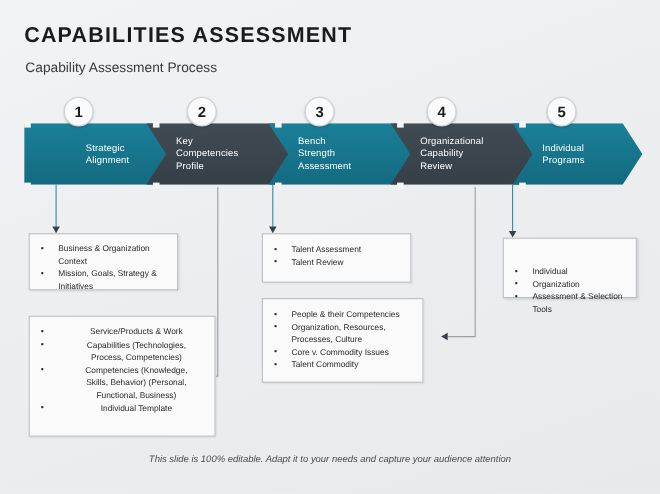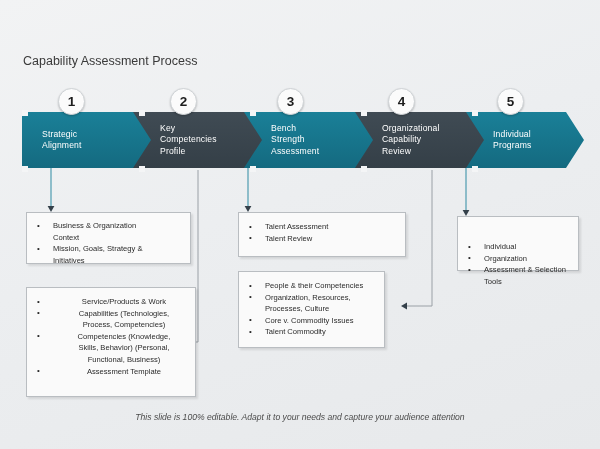--- a/index.html
+++ b/index.html
@@ -128,20 +128,21 @@
     font-style: italic;
     color: #4b4b4b;
   }
   svg { display: block; }
 </style>
 </head>
 <body>
 
 <div id="slide">
 
+  <div id="title">CAPABILITIES ASSESSMENT</div>
   <div id="subtitle">Capability Assessment Process</div>
 
   <svg id="connectors" width="600" height="449" style="position:absolute;left:0;top:0;">
 
     <line x1="51" y1="168" x2="51" y2="206" stroke="#2e8ba3" stroke-width="1"></line>
     <polygon points="47.6,206 54.4,206 51,212" fill="#34404a"></polygon>
 
     <line x1="248" y1="168" x2="248" y2="206" stroke="#2e8ba3" stroke-width="1"></line>
     <polygon points="244.6,206 251.4,206 248,212" fill="#34404a"></polygon>
 
@@ -150,21 +151,21 @@
 
     <polyline points="198,170 198,342 163,342" fill="none" stroke="#9aa0a6" stroke-width="1"></polyline>
     <polygon points="163,338.6 163,345.4 157,342" fill="#34404a"></polygon>
 
     <polyline points="432,170 432,306 407,306" fill="none" stroke="#9aa0a6" stroke-width="1"></polyline>
     <polygon points="407,302.6 407,309.4 401,306" fill="#34404a"></polygon>
   </svg>
 
   <div id="process">
 
-    <div class="chev" style="left:22px; width:136px;">
+    <div class="chev" style="left:22px; width:136px;padding-left:36px;">
       <svg width="136" height="56" style="position:absolute;left:0;top:0;">
         <defs>
           <linearGradient id="g1" x1="0" y1="0" x2="0" y2="1">
             <stop offset="0%" stop-color="#1a8098"></stop>
             <stop offset="100%" stop-color="#146a80"></stop>
           </linearGradient>
         </defs>
         <polygon points="0,0 118,0 136,28 118,56 0,56" fill="url(#g1)"></polygon>
       </svg>
       <div class="chev-label" style="margin-left:20px;">Strategic
@@ -222,42 +223,42 @@
 Programs</div>
     </div>
 
     <div class="circle" style="left:58px;">1</div>
     <div class="circle" style="left:170px;">2</div>
     <div class="circle" style="left:277px;">3</div>
     <div class="circle" style="left:388px;">4</div>
     <div class="circle" style="left:497px;">5</div>
   </div>
 
-  <div class="box" style="left:26px; top:212px; width:165px; height:52px;">
+  <div class="box" style="left:26px; top:212px; width:136px; height:52px;">
     <ul style="padding-top:7px;">
       <li>Business &amp; Organization
 Context</li>
       <li>Mission, Goals, Strategy &amp;
 Initiatives</li>
     </ul>
   </div>
 
   <div class="box" style="left:26px; top:287px; width:170px; height:110px;text-align:center;">
     <ul style="padding-top:8px;">
       <li>Service/Products  &amp; Work</li>
       <li>Capabilities (Technologies,
 Process, Competencies)</li>
       <li>Competencies (Knowledge,
 Skills, Behavior) (Personal,
 Functional,  Business)</li>
-      <li>Assessment Template</li>
-    </ul>
-  </div>
-
-  <div class="box" style="left:238px; top:212px; width:168px; height:45px;">
+      <li>Individual Template</li>
+    </ul>
+  </div>
+
+  <div class="box" style="left:238px; top:212px; width:136px; height:45px;">
     <ul style="padding-top:8px;">
       <li>Talent Assessment</li>
       <li>Talent Review</li>
     </ul>
   </div>
 
   <div class="box" style="left:238px; top:271px; width:147px; height:77px;">
     <ul style="padding-top:8px;">
       <li>People &amp; their Competencies</li>
       <li>Organization, Resources,

